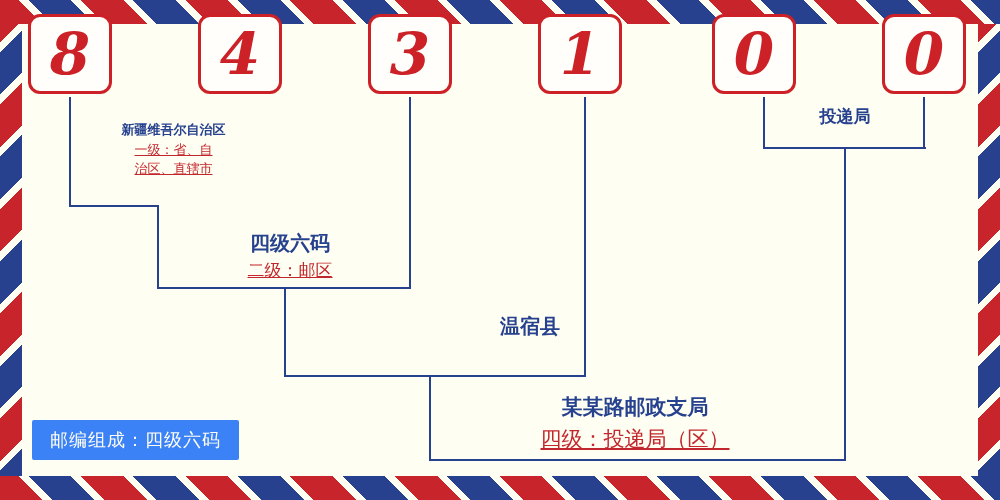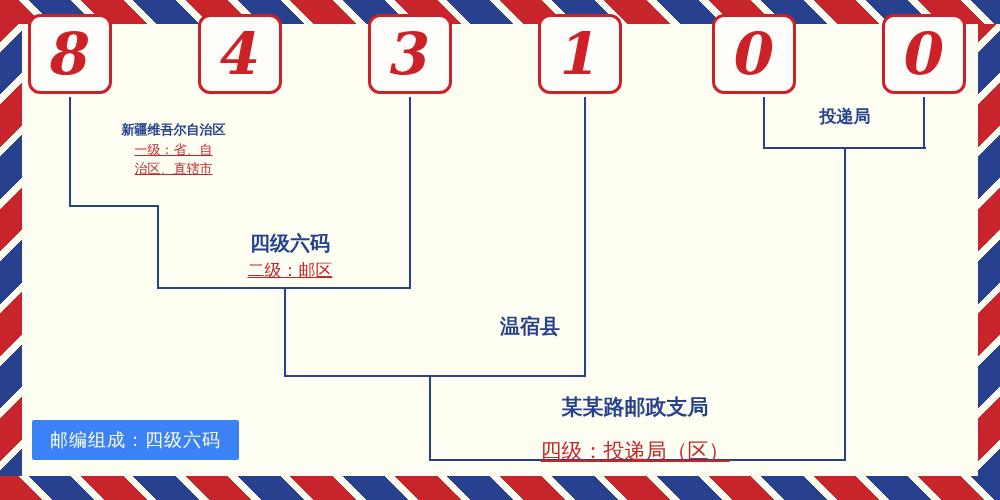--- a/index.html
+++ b/index.html
@@ -60,21 +60,21 @@
   .label .desc { display: block; color: #c2272d; text-decoration: underline; }
 
   .label-l1 { left: 76px;  top: 120px; width: 195px; font-size: 13px; }
   .label-l2 { left: 190px; top: 228px; width: 200px; }
   .label-l2 .name { font-size: 20px; }
   .label-l2 .desc { font-size: 17px; }
   .label-l3 { left: 310px; top: 311px; width: 250px; }
   .label-l3 .name { font-size: 20px; text-align: right; }
   .label-l3 .desc { font-size: 17px; }
   .label-l4 { left: 510px; top: 392px; width: 250px; font-size: 21px; }
-  .label-l4 .desc { margin-top: 12px; }
+  .label-l4 .desc { }
   .label-l5 { left: 770px; top: 104px; width: 150px; font-size: 17px; }
 
   
   .badge {
     position: absolute; left: 32px; top: 420px;
     background: #3b82f6; color: #fffef6;
     font-size: 18px; font-weight: normal;
     padding: 8px 18px; border-radius: 2px;
     letter-spacing: 1px;
   }

